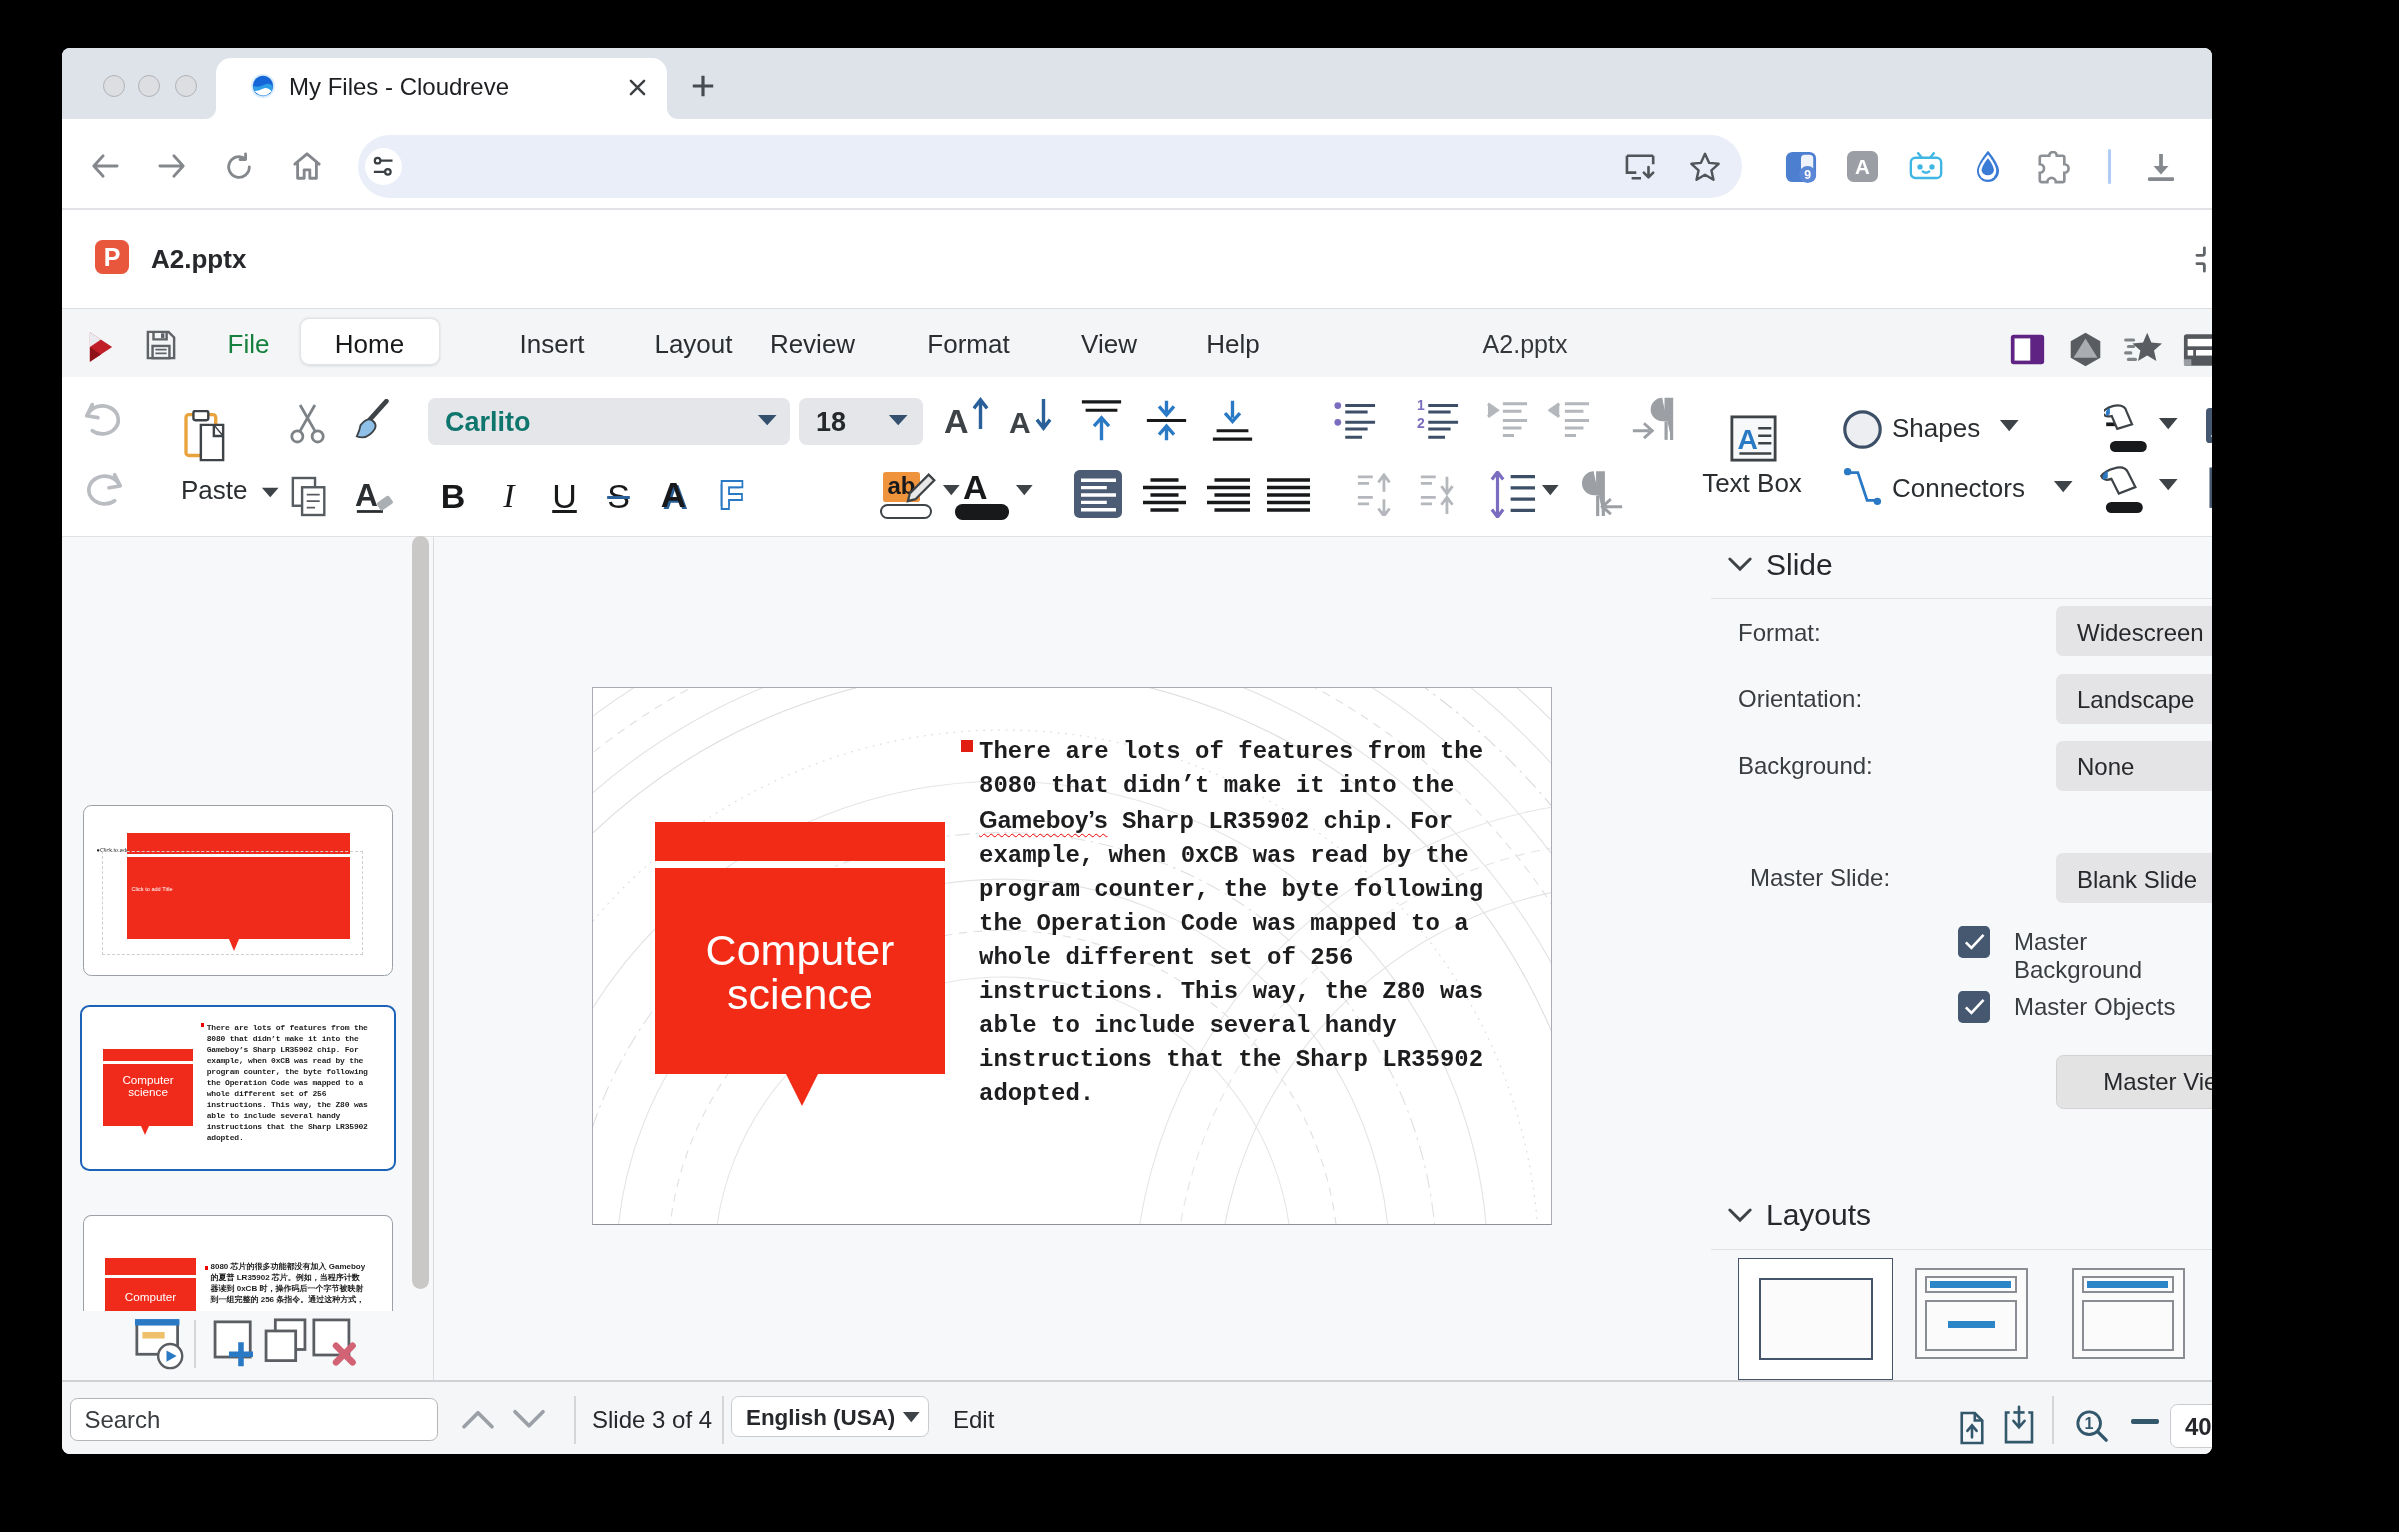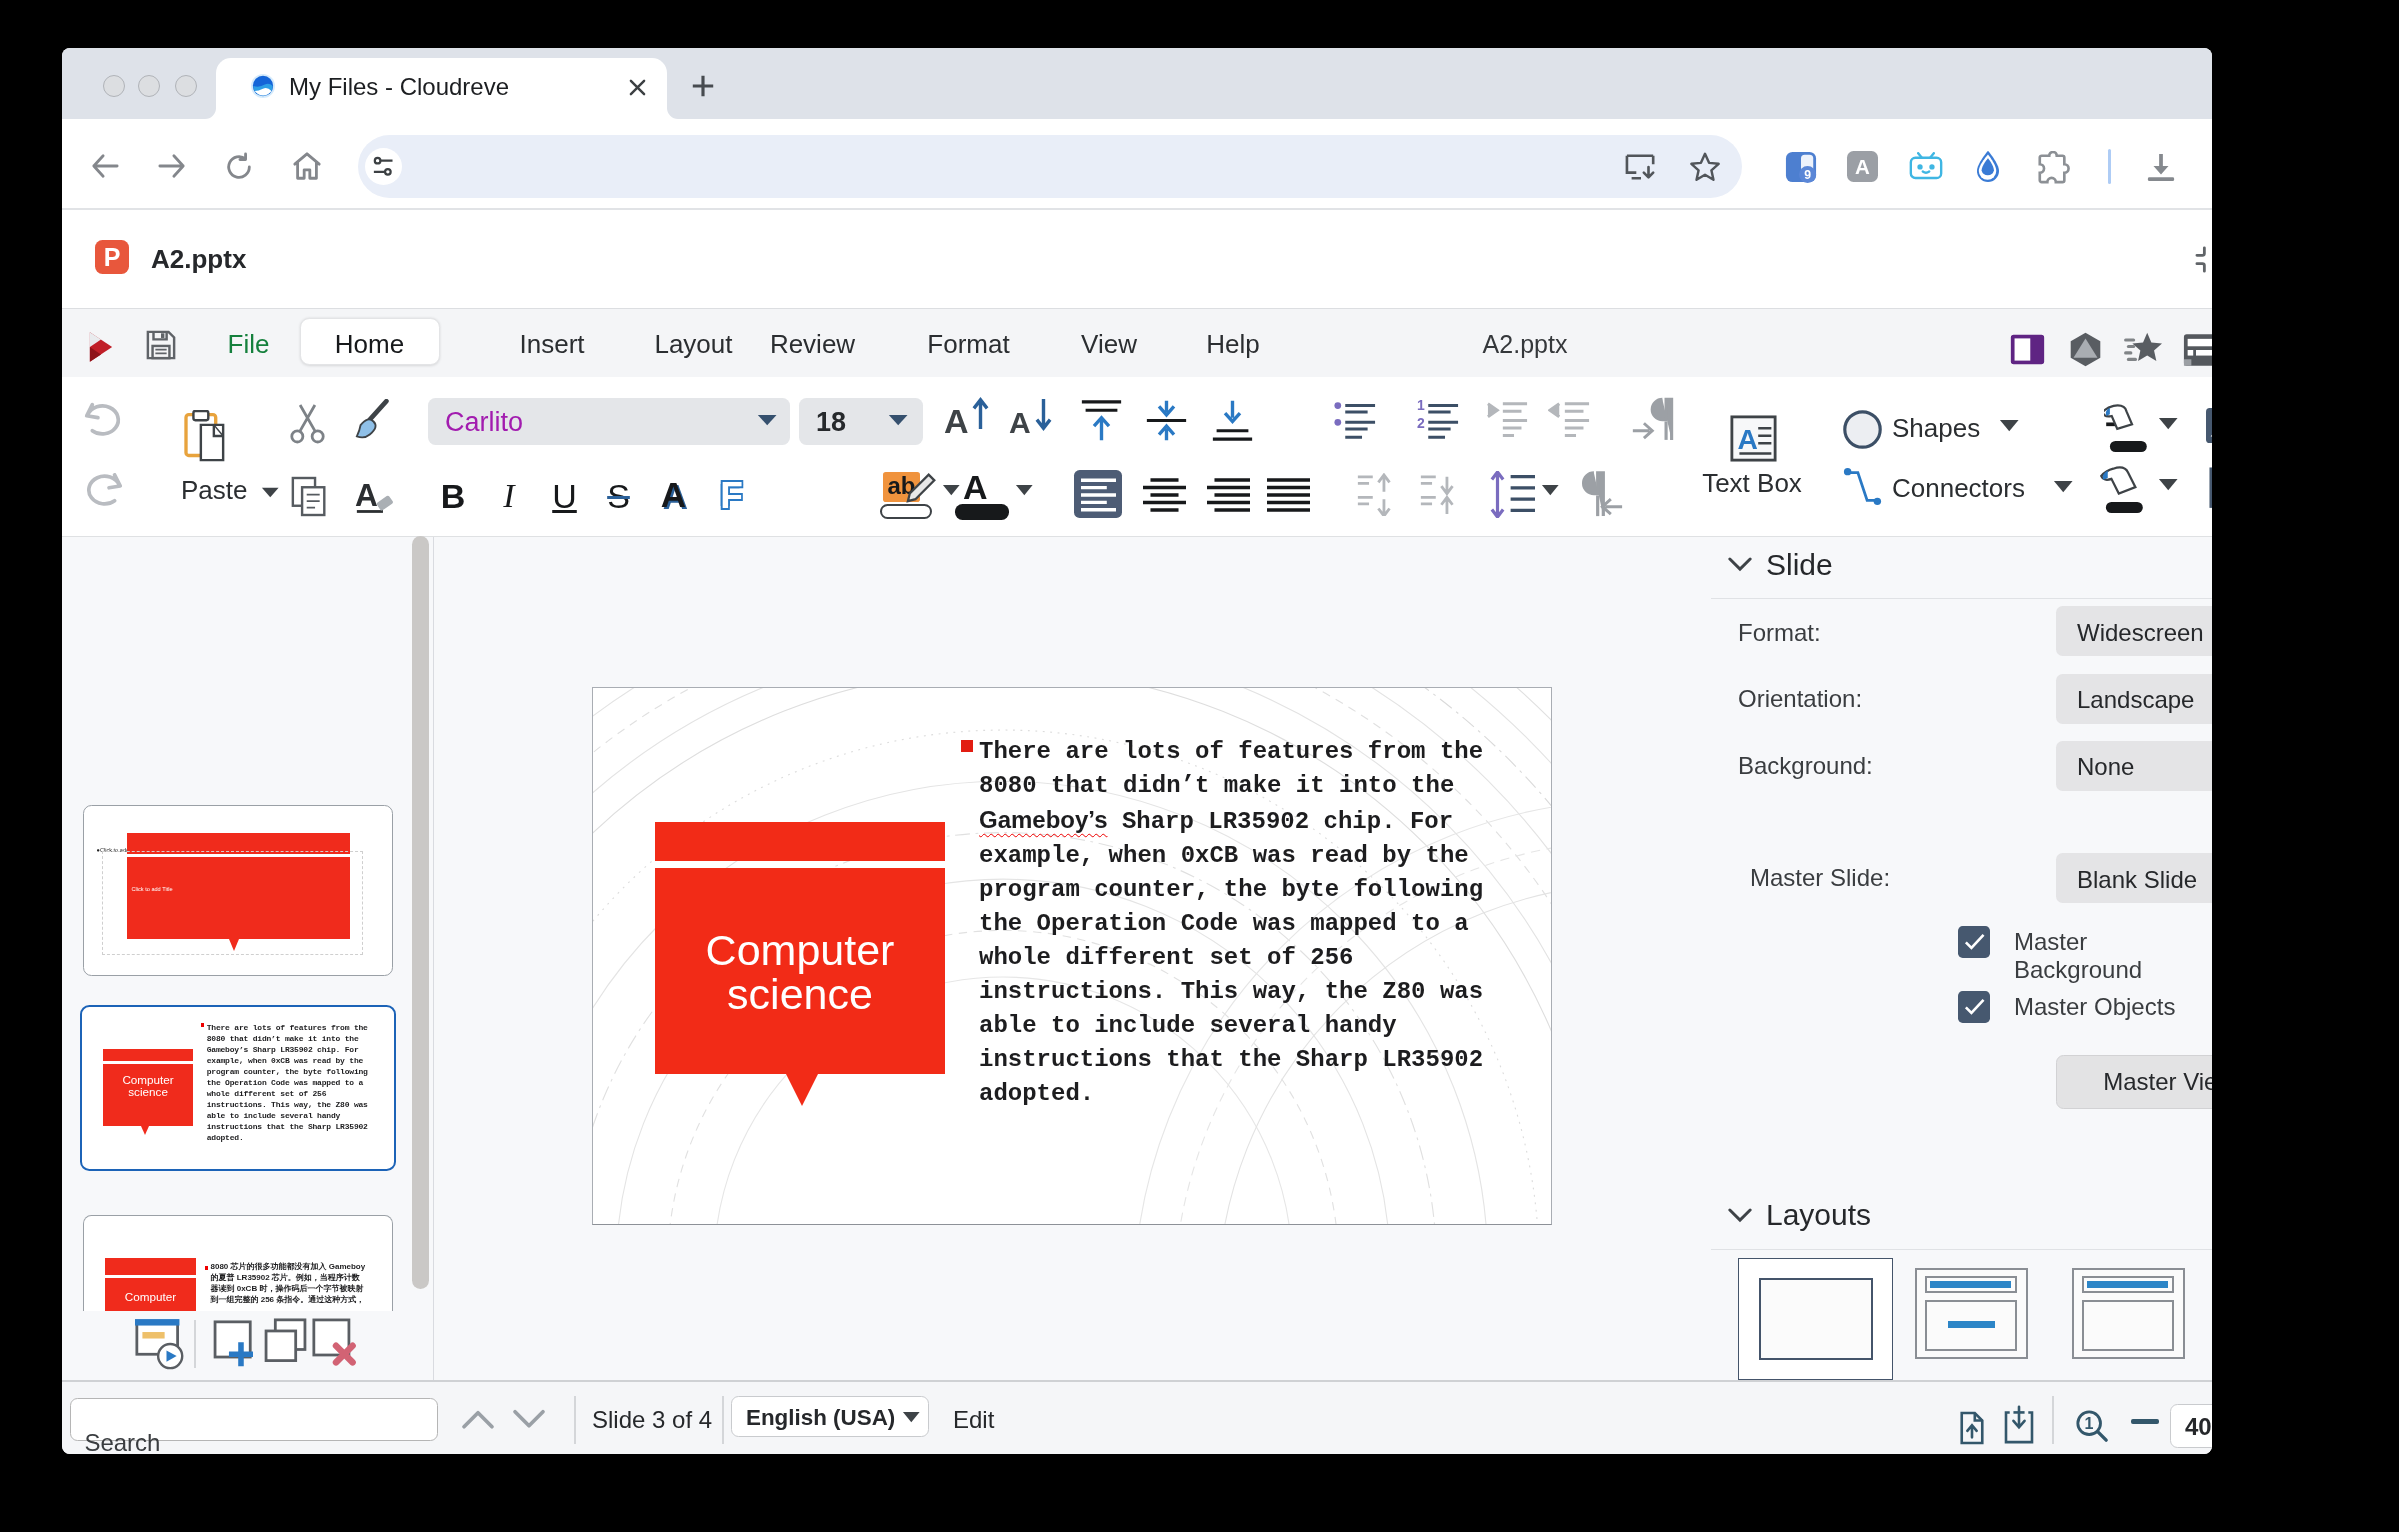--- a/index.html
+++ b/index.html
@@ -252,21 +252,21 @@
     </svg>
   <svg class="abs" style="left:293px;top:428px;" width="41" height="43" viewBox="0 0 44 46">
       <g>
         <text x="0" y="32" font-size="34" font-weight="bold" fill="#2b2e31" font-family="Liberation Sans">A</text>
         <path d="M2 38 h28" stroke="#2b2e31" stroke-width="3"></path>
         <rect x="24" y="24" width="16" height="10" rx="2" fill="#aaafb4" transform="rotate(-35 32 29)"></rect>
       </g>
     </svg>
 
   <div class="abs" style="left:366px;top:350px;width:362px;height:47px;background:#e4e6e9;border-radius:7.5px;"></div>
-  <div class="abs" style="left:383px;top:359px;font-size:27px;font-weight:normal;color:#a21caf;">Carlito</div>
+  <div class="abs" style="left:383px;top:359px;font-size:27px;font-weight:bold;color:#0f766e;">Carlito</div>
   <svg class="abs" style="left:694px;top:365px;" width="22.4" height="15" viewBox="0 0 24 16">
       <path d="M2 2 L12 13 L22 2 Z" fill="#35506e"></path>
     </svg>
 
   <div class="abs" style="left:737px;top:350px;width:124px;height:47px;background:#e4e6e9;border-radius:7.5px;"></div>
   <div class="abs" style="left:754px;top:359px;font-size:27px;font-weight:bold;color:#26292c;">18</div>
   <svg class="abs" style="left:825px;top:365px;" width="22.4" height="15" viewBox="0 0 24 16">
       <path d="M2 2 L12 13 L22 2 Z" fill="#35506e"></path>
     </svg>
 
@@ -636,21 +636,21 @@
     <div class="abs" style="left:13px;top:11.2px;width:81px;height:6.5px;background:#2c85c7;"></div>
     <div class="abs" style="left:7.5px;top:30px;width:43px;height:51px;border:2.8px solid #8a8e94;"></div>
     <div class="abs" style="left:57px;top:30px;width:43px;height:51px;border:2.8px solid #8a8e94;"></div>
   </div>
 
   <div class="abs" style="left:2255px;top:487px;width:14px;height:630px;background:#b9bbbe;border-radius:7.5px;"></div>
 
   <div class="abs" style="left:0;top:1332px;width:2274px;height:1.9px;background:#cfd1d4;"></div>
   <div class="abs" style="left:0;top:1334px;width:2274px;height:72px;background:#f5f6f8;"></div>
   <div class="abs" style="left:8.4px;top:1350px;width:368px;height:43px;background:#fff;border:1.9px solid #b5b5b5;border-radius:7.5px;"></div>
-  <div class="abs" style="left:22.4px;top:1358px;font-size:24px;color:#3a3d40;margin-top:23px;">Search</div>
+  <div class="abs" style="left:22.4px;top:1358px;font-size:24px;color:#3a3d40;">Search</div>
   <svg class="abs" style="left:399px;top:1361px;" width="34" height="20.5" viewBox="0 0 36 22">
       <path d="M3 19 L18 4 L33 19" stroke="#9aa0a6" stroke-width="4" fill="none" stroke-linecap="round" stroke-linejoin="round"></path>
     </svg>
   <svg class="abs" style="left:450px;top:1361px;" width="34" height="20.5" viewBox="0 0 36 22">
       <path d="M3 3 L18 18 L33 3" stroke="#9aa0a6" stroke-width="4" fill="none" stroke-linecap="round" stroke-linejoin="round"></path>
     </svg>
   <div class="abs" style="left:512px;top:1348px;width:1.9px;height:48px;background:#d4d6d9;"></div>
   <div class="abs" style="left:530px;top:1358px;font-size:24px;color:#26282b;">Slide 3 of 4</div>
   <div class="abs" style="left:660px;top:1348px;width:1.9px;height:48px;background:#d4d6d9;"></div>
   <div class="abs" style="left:669px;top:1348px;width:198px;height:41px;background:#fff;border:1.9px solid #c9cbce;border-radius:7.5px;"></div>

